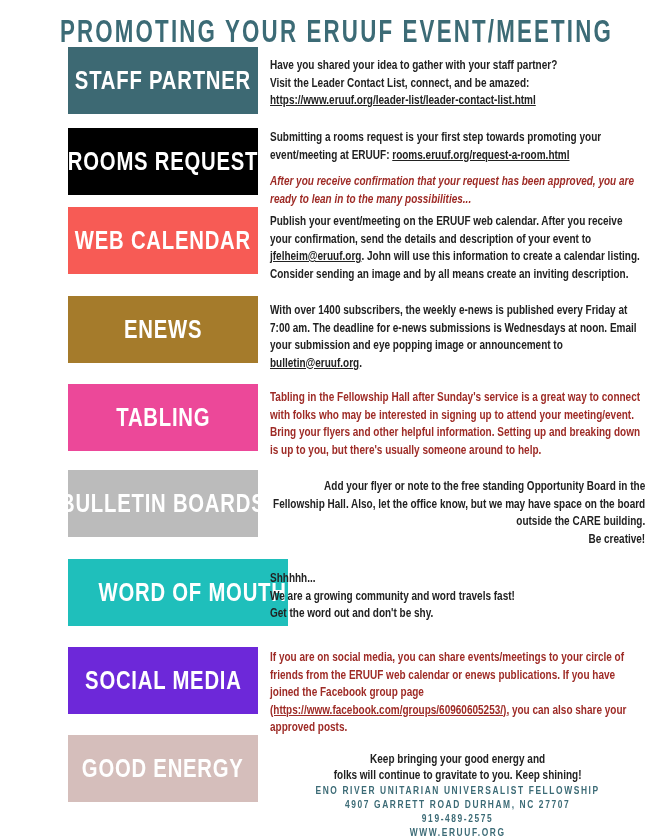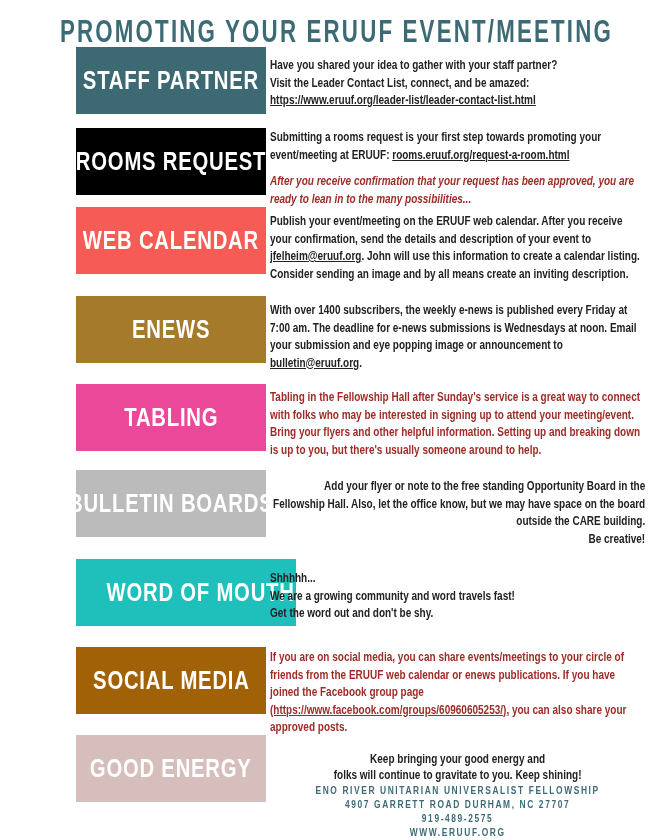--- a/index.html
+++ b/index.html
@@ -11,21 +11,21 @@
   .title-inner{
     display:inline-block;transform:scaleX(0.72);transform-origin:0 50%;
     font-size:31px;font-weight:bold;letter-spacing:3px;color:var(--teal,#3C6B76);
     white-space:nowrap;
   }
   .row{position:absolute;left:68px;width:581px;height:67px;}
   .row-1{top:47px;}  .row-2{top:128px;} .row-3{top:207px;}
   .row-4{top:296px;text-decoration:underline;} .row-5{top:384px;} .row-6{top:470px;text-align:right;}
   .row-7{top:559px;} .row-8{top:647px;} .row-9{top:735px;}
   .label-box{
-    position:absolute;left:8px;top:0;width:190px;height:67px;
+    position:absolute;left:0;top:0;width:190px;height:67px;
     display:flex;align-items:center;justify-content:center;
   }
   .label-text{
     color:#ffffff;font-weight:bold;font-size:26px;letter-spacing:1px;
     transform:scaleX(0.78);white-space:nowrap;
   }
   .content{
     position:absolute;left:202px;top:0;width:469px;
     transform:scaleX(0.8);transform-origin:0 0;
   }
@@ -118,21 +118,21 @@
         <div class="label-box" style="background: rgb(31, 191, 187); padding-left: 30px;">
           <span class="label-text">WORD OF MOUTH</span>
         </div>
         <div class="content">
           <p class=""><span>Shhhhh...
 We are a growing community and word travels fast!
 Get the word out and don't be shy.</span></p>
         </div>
       </div>
       <div class="row row-8">
-        <div class="label-box" style="background: #a16207; text-align: right;">
+        <div class="label-box" style="background: #6d28d9; text-align: right;">
           <span class="label-text">SOCIAL MEDIA</span>
         </div>
         <div class="content">
           <p class="red"><span>If you are on social media, you can share events/meetings to your circle of friends from the ERUUF web calendar or enews publications.  If you have joined the Facebook group page </span><a href="#">(https://www.facebook.com/groups/60960605253/)</a><span>, you can also share your approved posts.</span></p>
         </div>
       </div>
       <div class="row row-9">
         <div class="label-box" style="background: rgb(213, 190, 187);">
           <span class="label-text">GOOD ENERGY</span>
         </div>

